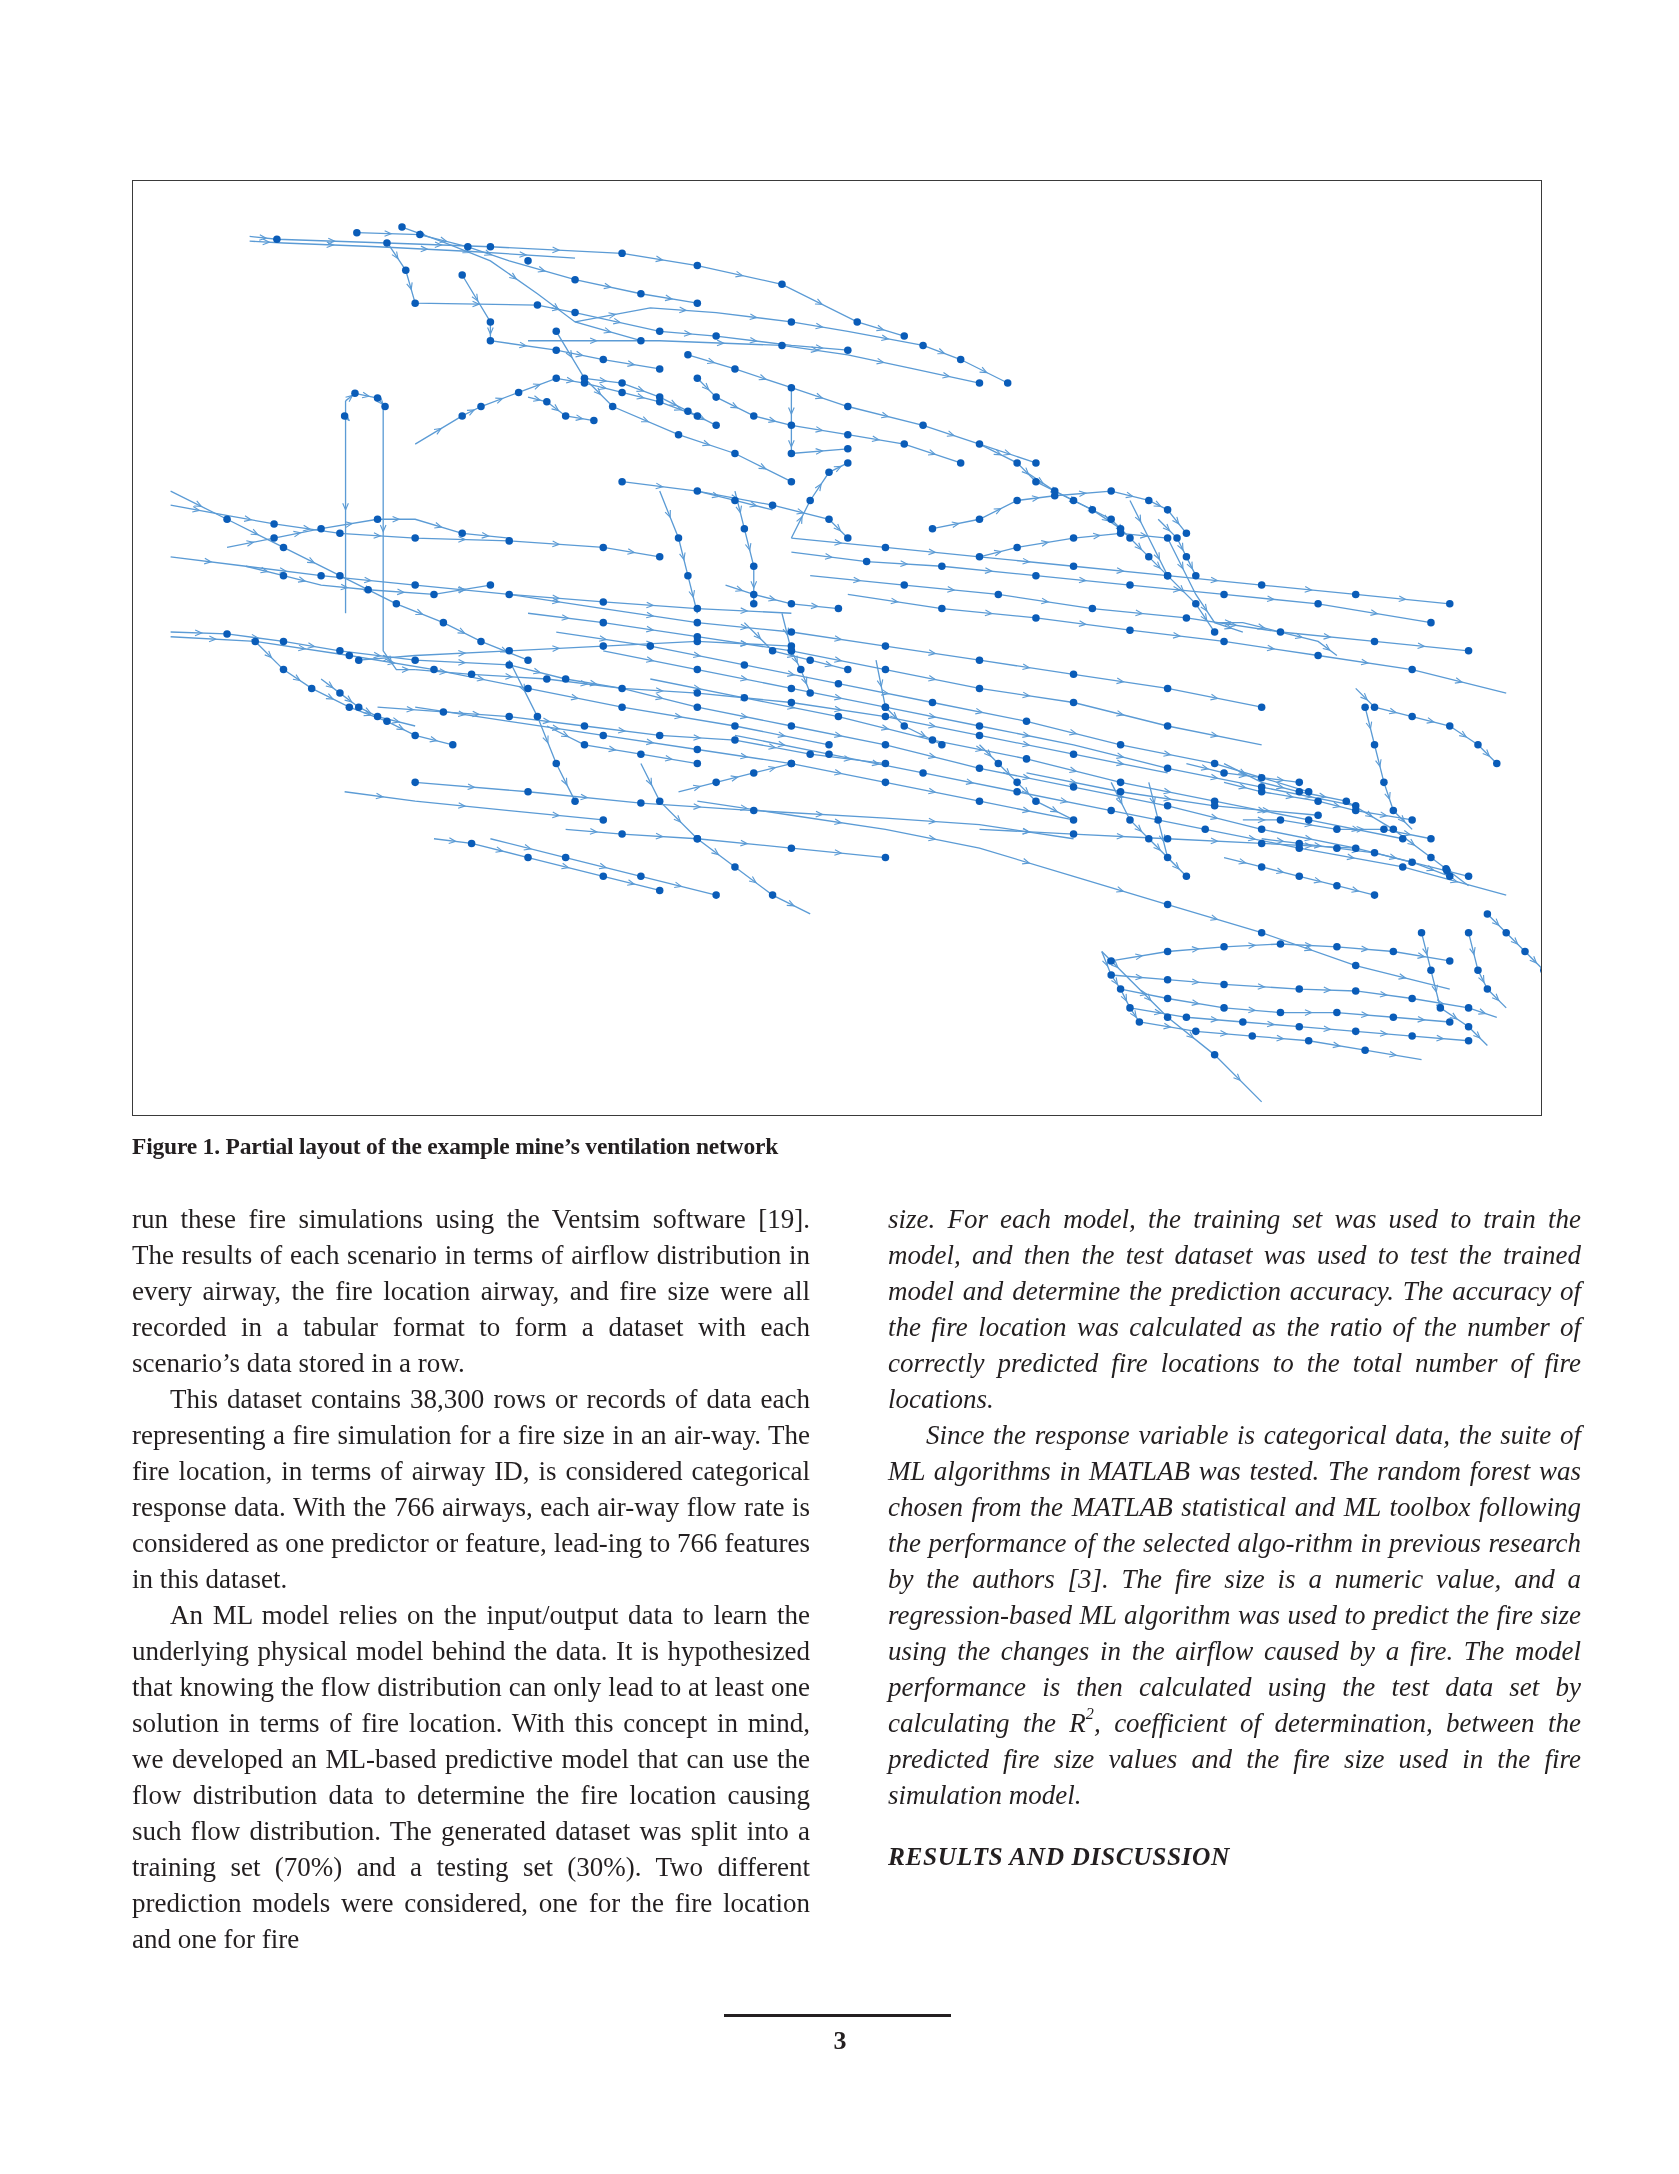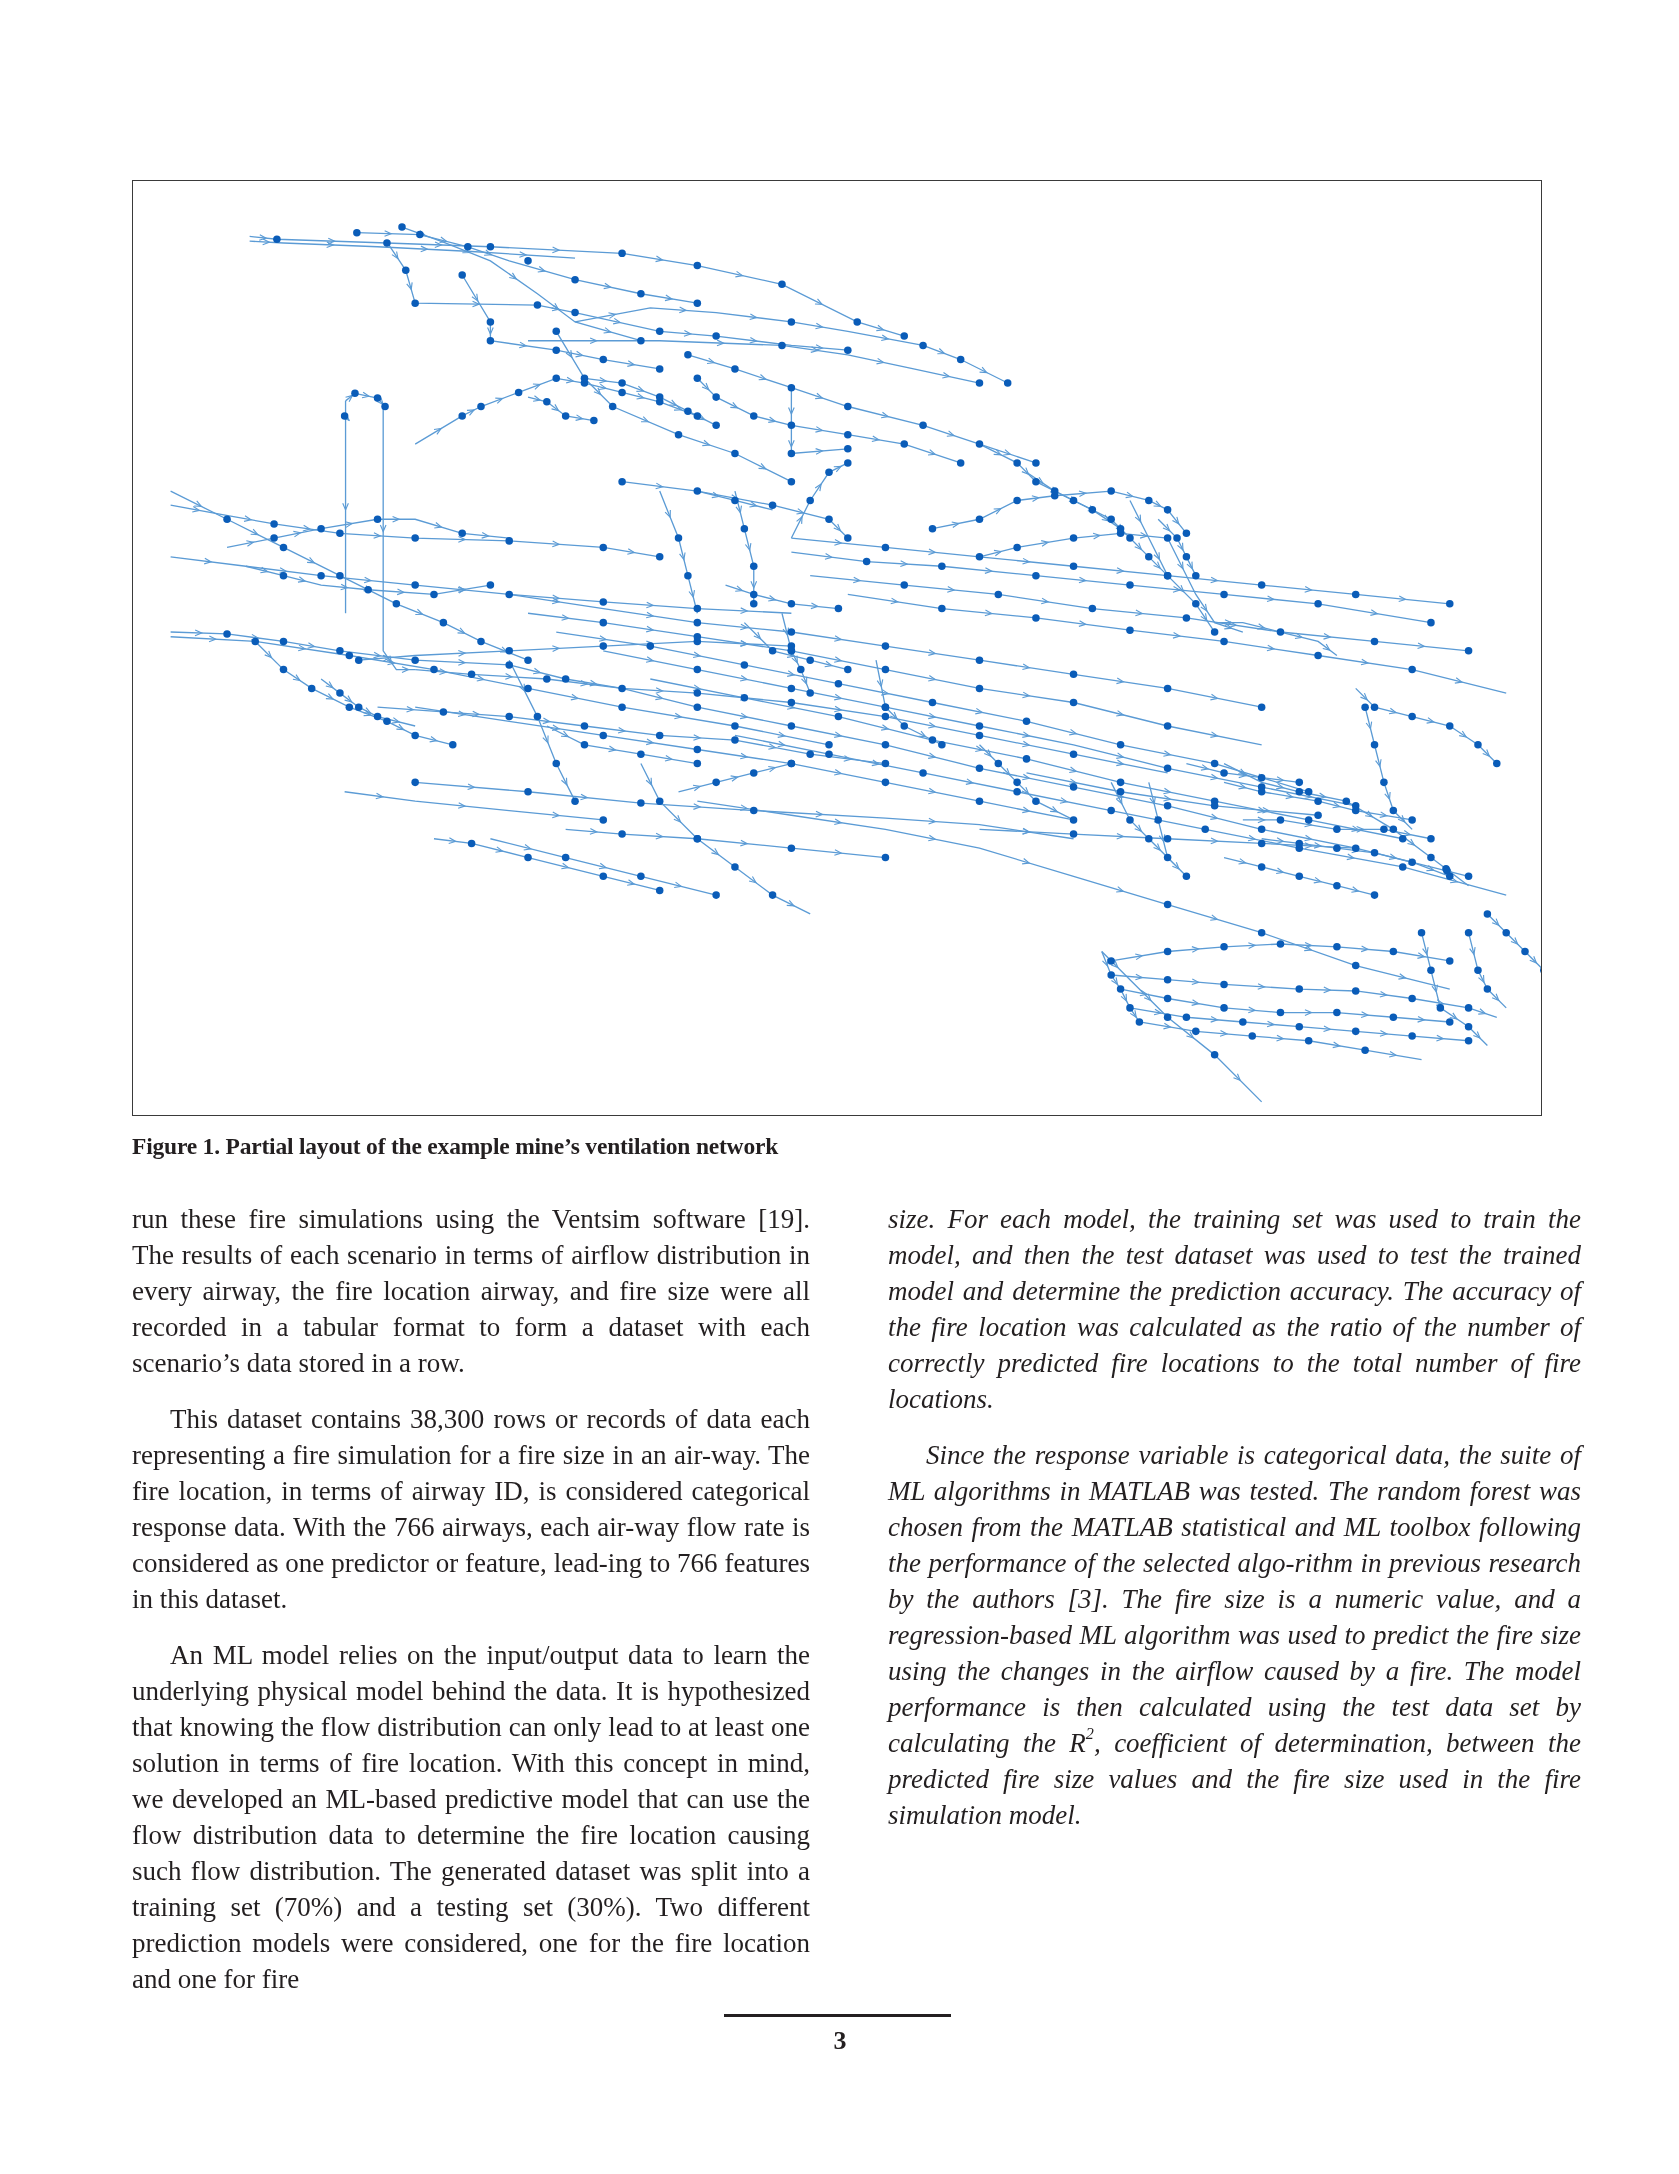--- a/index.html
+++ b/index.html
@@ -8,21 +8,21 @@
   .figure-frame { position: absolute; left: 132px; top: 180px; width: 1410px; height: 936px;
                   border: 1.9px solid #3a3a3a; box-sizing: border-box; background: #fff; }
   .figure-frame svg { position: absolute; left: 0; top: 0; width: 100%; height: 100%; }
   .caption { position: absolute; left: 132px; top: 1133px; font-weight: bold; font-size: 23.5px;
              letter-spacing: -0.2px; }
   .col { position: absolute; top: 1201px; width: 678px; font-size: 27px; line-height: 36px;
          text-align: justify; }
   .col.left { left: 132px; }
   .col.right { left: 888px; width: 693px; font-style: italic; }
   .col p { margin: 0; }
-  .col p.indent { text-indent: 38px; margin-top: 20px; }
+  .col p.indent { text-indent: 38px; }
   .col h2 { margin: 26px 0 3.8px 0; font-size: 25.4px; font-weight: bold; letter-spacing: 0.6px; line-height: 34px; }
   sup { font-size: 60%; line-height: 0; vertical-align: 0.8em; }
   .footer-rule { position: absolute; left: 724px; top: 2014px; width: 227px; height: 2.8px; background: #231f20; }
   .page-number { position: absolute; left: 0; width: 1680px; top: 2026px; text-align: center; font-weight: bold; font-size: 26px; }
 </style>
 </head>
 <body>
 
 <div class="figure-frame">
   <svg id="network-svg" viewBox="0 0 1497 994" preserveAspectRatio="none" xmlns="http://www.w3.org/2000/svg">
@@ -1005,17 +1005,18 @@
 
 <div class="col left">
   <p>run these fire simulations using the Ventsim software [19]. The results of each scenario in terms of airflow distribution in every airway, the fire location airway, and fire size were all recorded in a tabular format to form a dataset with each scenario’s data stored in a row.</p>
   <p class="indent">This dataset contains 38,300 rows or records of data each representing a fire simulation for a fire size in an air-way. The fire location, in terms of airway ID, is considered categorical response data. With the 766 airways, each air-way flow rate is considered as one predictor or feature, lead-ing to 766 features in this dataset.</p>
   <p class="indent">An ML model relies on the input/output data to learn the underlying physical model behind the data. It is hypothesized that knowing the flow distribution can only lead to at least one solution in terms of fire location. With this concept in mind, we developed an ML-based predictive model that can use the flow distribution data to determine the fire location causing such flow distribution. The generated dataset was split into a training set (70%) and a testing set (30%). Two different prediction models were considered, one for the fire location and one for fire</p>
 </div>
 
 <div class="col right">
   <p>size. For each model, the training set was used to train the model, and then the test dataset was used to test the trained model and determine the prediction accuracy. The accuracy of the fire location was calculated as the ratio of the number of correctly predicted fire locations to the total number of fire locations.</p>
   <p class="indent"><span>Since the response variable is categorical data, the suite of ML algorithms in MATLAB was tested. The random forest was chosen from the MATLAB statistical and ML toolbox following the performance of the selected algo-rithm in previous research by the authors [3]. The fire size is a numeric value, and a regression-based ML algorithm was used to predict the fire size using the changes in the airflow caused by a fire. The model performance is then calculated using the test data set by calculating the R</span><sup>2</sup><span>, coefficient of determination, between the predicted fire size values and the fire size used in the fire simulation model.</span></p>
+  <h2>RESULTS AND DISCUSSION</h2>
 </div>
 
 <div class="footer-rule"></div>
 <div class="page-number">3</div>
 
 
 </body></html>

